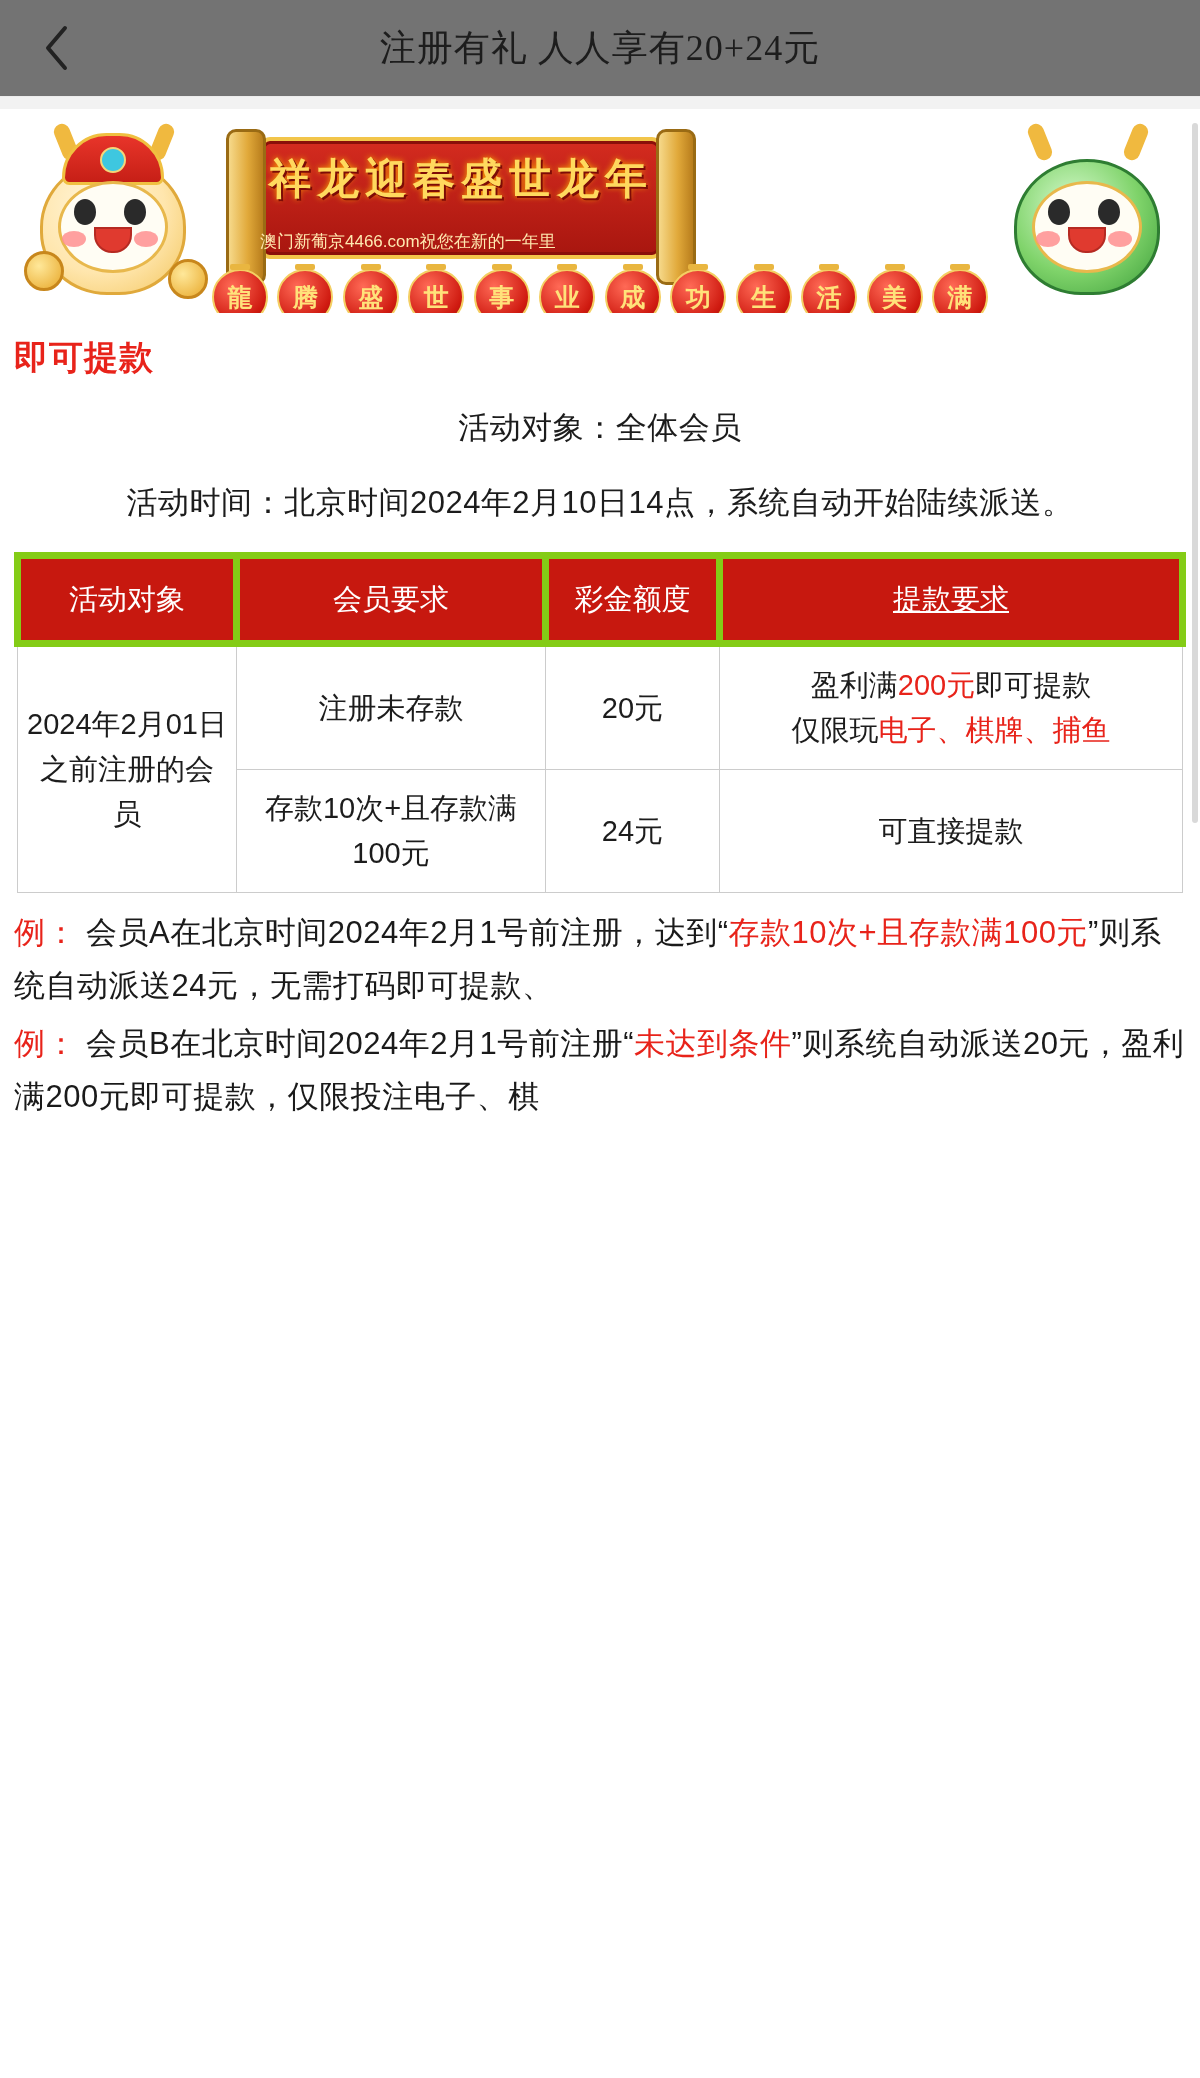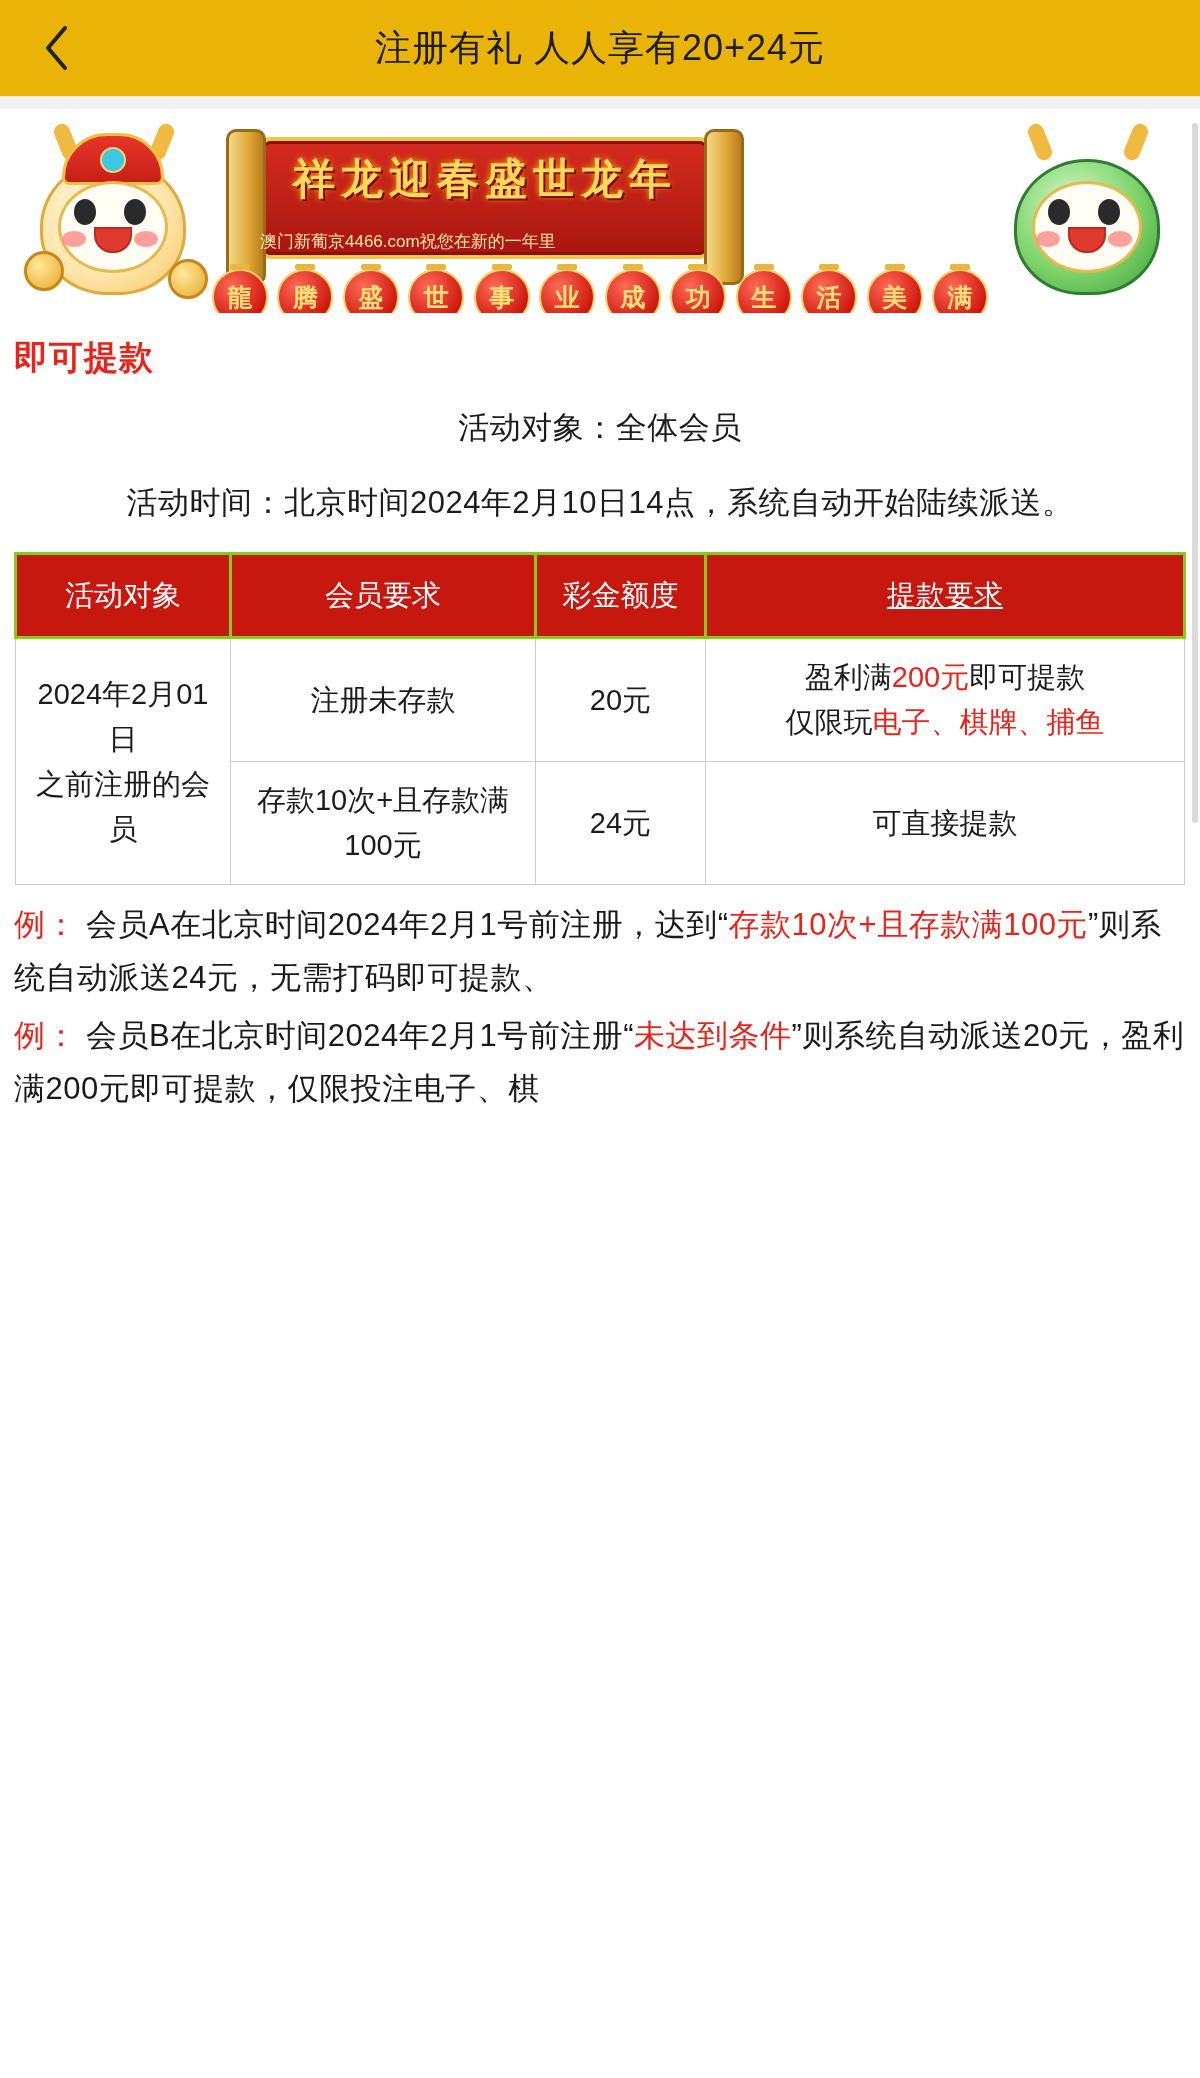--- a/index.html
+++ b/index.html
@@ -12,24 +12,25 @@
     min-height: 2078px;
     font-family: "Liberation Sans", sans-serif;
     color: #1a1a1a;
     -webkit-font-smoothing: antialiased;
   }
 
   
   .topbar {
     position: relative;
     height: 96px;
-    background: #eab308;
+    background: #737373;
     display: flex;
     align-items: center;
     justify-content: center;
+    font-family: Liberation Serif, serif;
   }
   .back-btn {
     position: absolute;
     left: 22px;
     top: 0;
     height: 96px;
     width: 70px;
     display: flex;
     align-items: center;
     justify-content: center;
@@ -173,21 +174,20 @@
     border-color: #2e7d32;
   }
 
   
   .plaque {
     position: absolute;
     left: 212px;
     top: 16px;
     width: 470px;
     height: 136px;
-    padding-left: 48px;
   }
   .plaque-body {
     position: absolute;
     left: 28px; top: 8px; right: 28px; bottom: 6px;
     background: linear-gradient(#d42b1f, #a8160f);
     border: 4px solid #f2c54a;
     border-radius: 16px / 30px;
     box-shadow: inset 0 0 0 3px #8a0f0a;
   }
   .plaque-roll {
@@ -280,21 +280,21 @@
     border-collapse: collapse;
     margin: 8px 0 14px 0;
     table-layout: fixed;
   }
   table.promo th {
     background: #c7180f;
     color: #ffffff;
     font-size: 29px;
     font-weight: normal;
     padding: 22px 6px;
-    border: 3px solid #84cc16;
+    border: 7px solid #84cc16;
     line-height: 1.3;
   }
   table.promo td {
     border: 1px solid #cccccc;
     font-size: 29px;
     text-align: center;
     padding: 16px 8px;
     line-height: 1.55;
     color: #1c1c1c;
   }

